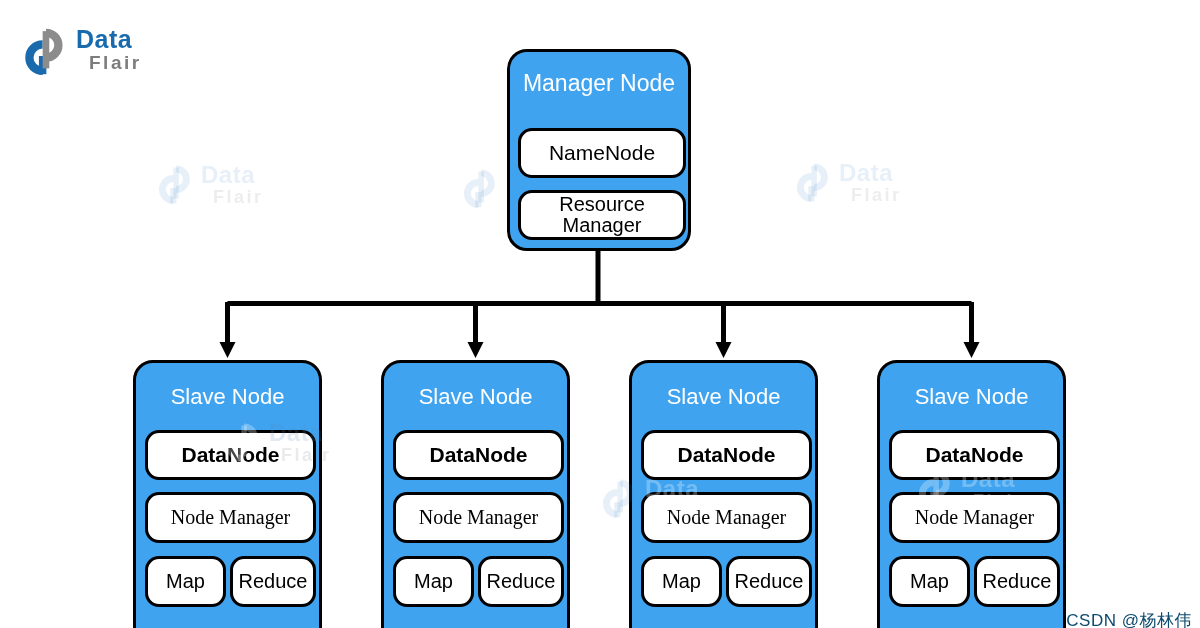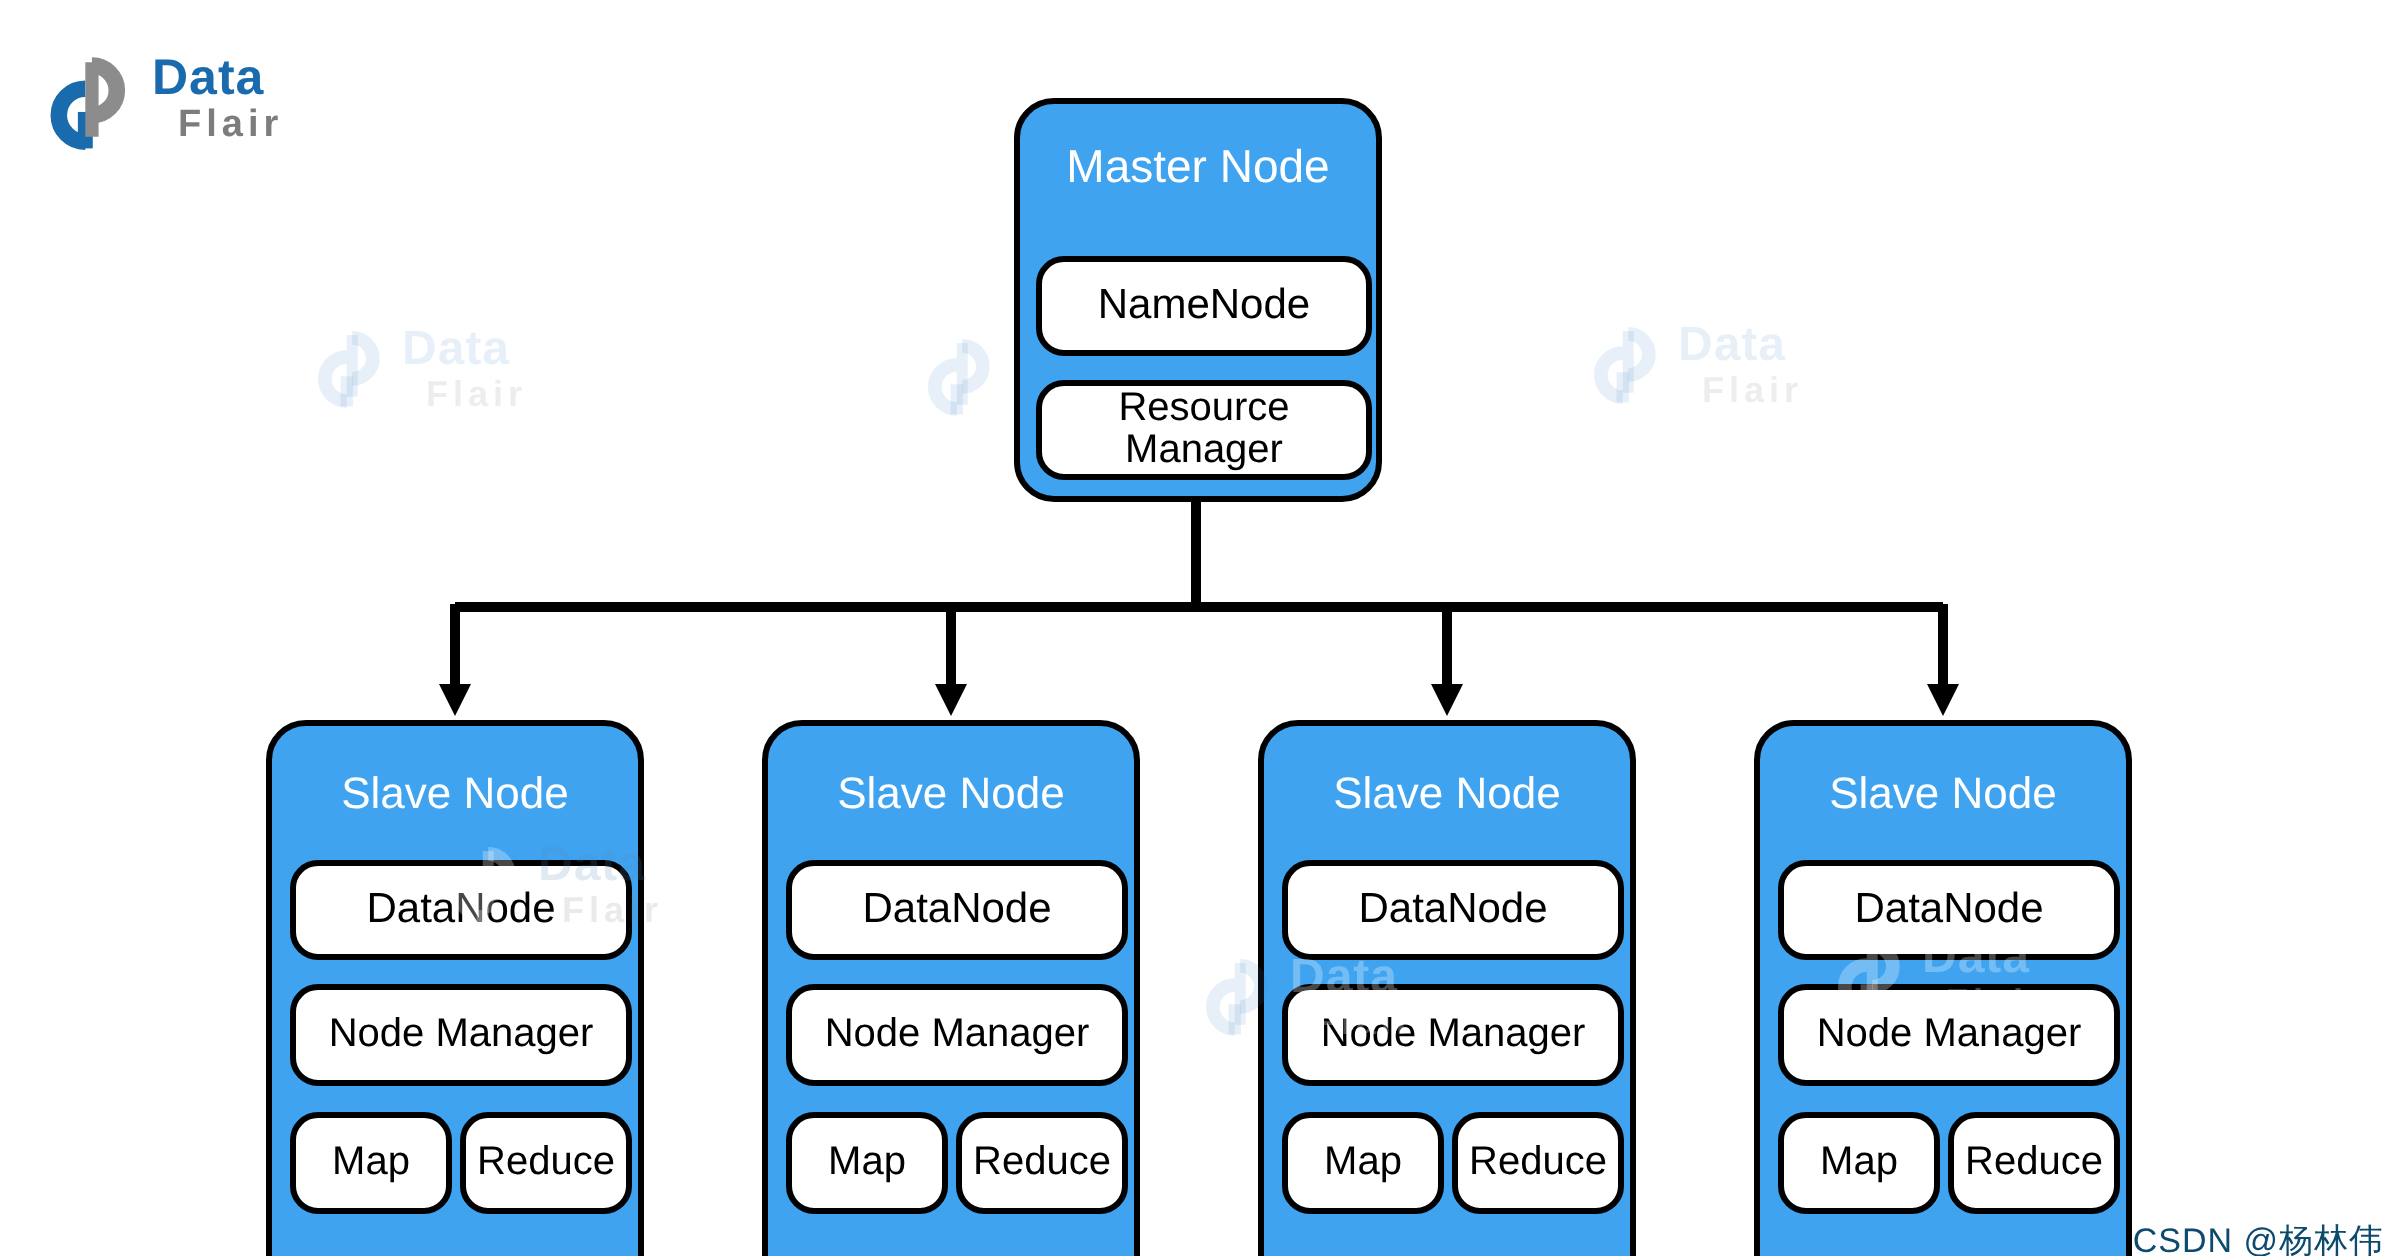--- a/index.html
+++ b/index.html
@@ -50,22 +50,22 @@
                display: flex; align-items: center; justify-content: center; text-align: center;
                color: #000; font-size: 21px; line-height: 1.05; }
 
   .master { left: 507px; top: 38px; width: 184px; height: 202px; }
   .master .node-title { top: 18px; }
   .master .m-1 { left: 8px; top: 76px; width: 168px; height: 50px; }
   .master .m-2 { left: 8px; top: 138px; width: 168px; height: 50px; font-size: 20px; padding: 2px 14px; }
 
   .slave { width: 189px; height: 306px; top: 349px; }
   .slave .node-title { top: 21px; font-size: 22px; }
-  .slave .s-1 { left: 9px; top: 67px; width: 171px; height: 50px; }
-  .slave .s-2 { left: 9px; top: 129px; width: 171px; height: 51px; font-size: 20px; }
+  .slave .s-1 { left: 9px; top: 67px; width: 171px; height: 50px; font-weight: bold; }
+  .slave .s-2 { left: 9px; top: 129px; width: 171px; height: 51px; font-size: 20px; font-family: Liberation Serif, serif; }
   .slave .s-map { left: 9px; top: 193px; width: 81px; height: 51px; font-size: 20px; text-align: center; }
   .slave .s-reduce { left: 94px; top: 193px; width: 86px; height: 51px; font-size: 20px; }
   .slave-1 { left: 133px; }
   .slave-2 { left: 381px; }
   .slave-3 { left: 629px; }
   .slave-4 { left: 877px; }
 
   
   .credit { position: absolute; right: 8px; top: 598px; font-size: 17px; color: #0c4a6e; letter-spacing: 0.5px; }
 </style>
@@ -131,21 +131,21 @@
     <path d="M 475.5,291 V 332"></path>
     <path d="M 723.5,291 V 332"></path>
     <path d="M 971.5,291 V 332"></path>
     <polygon points="219.5,331 235.5,331 227.5,347"></polygon>
     <polygon points="467.5,331 483.5,331 475.5,347"></polygon>
     <polygon points="715.5,331 731.5,331 723.5,347"></polygon>
     <polygon points="963.5,331 979.5,331 971.5,347"></polygon>
   </svg>
 
   <div class="node master">
-    <div class="node-title">Master Node</div>
+    <div class="node-title">Manager Node</div>
     <div class="inner-box m-1">NameNode</div>
     <div class="inner-box m-2">Resource Manager</div>
   </div>
 
   <div class="node slave slave-1">
     <div class="node-title">Slave Node</div>
     <div class="inner-box s-1">DataNode</div>
     <div class="inner-box s-2">Node Manager</div>
     <div class="inner-box s-map">Map</div>
     <div class="inner-box s-reduce">Reduce</div>

